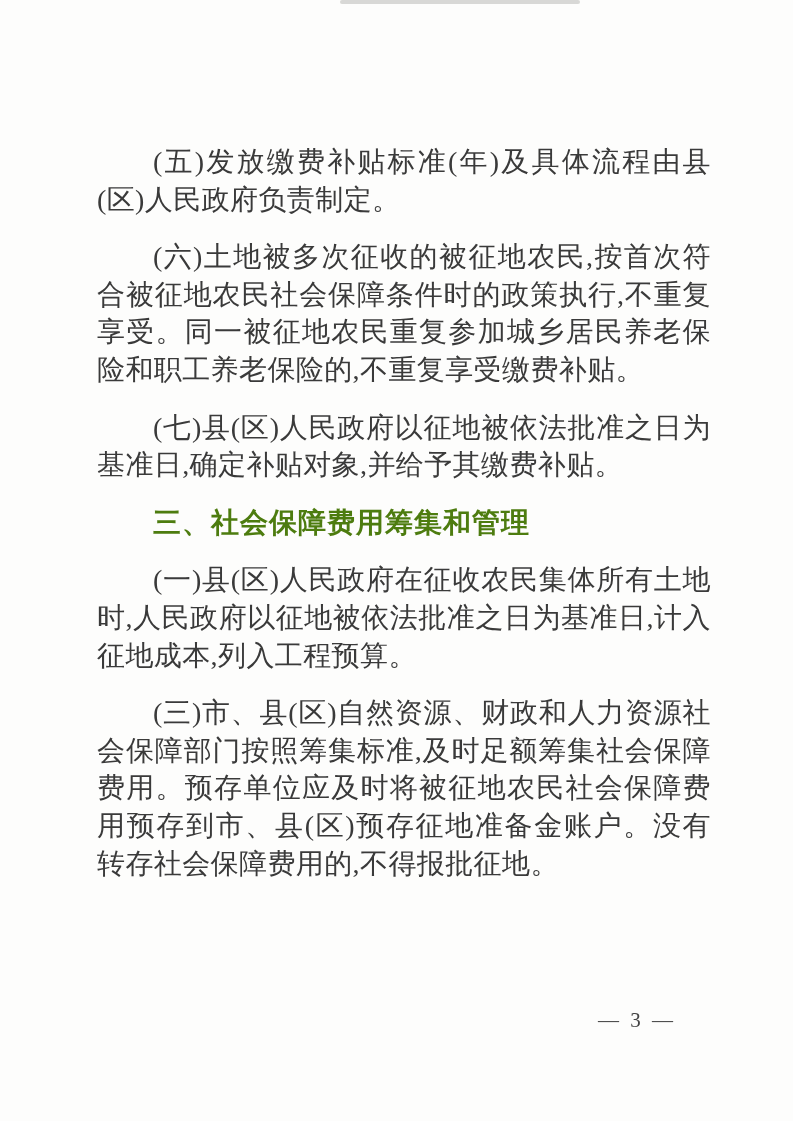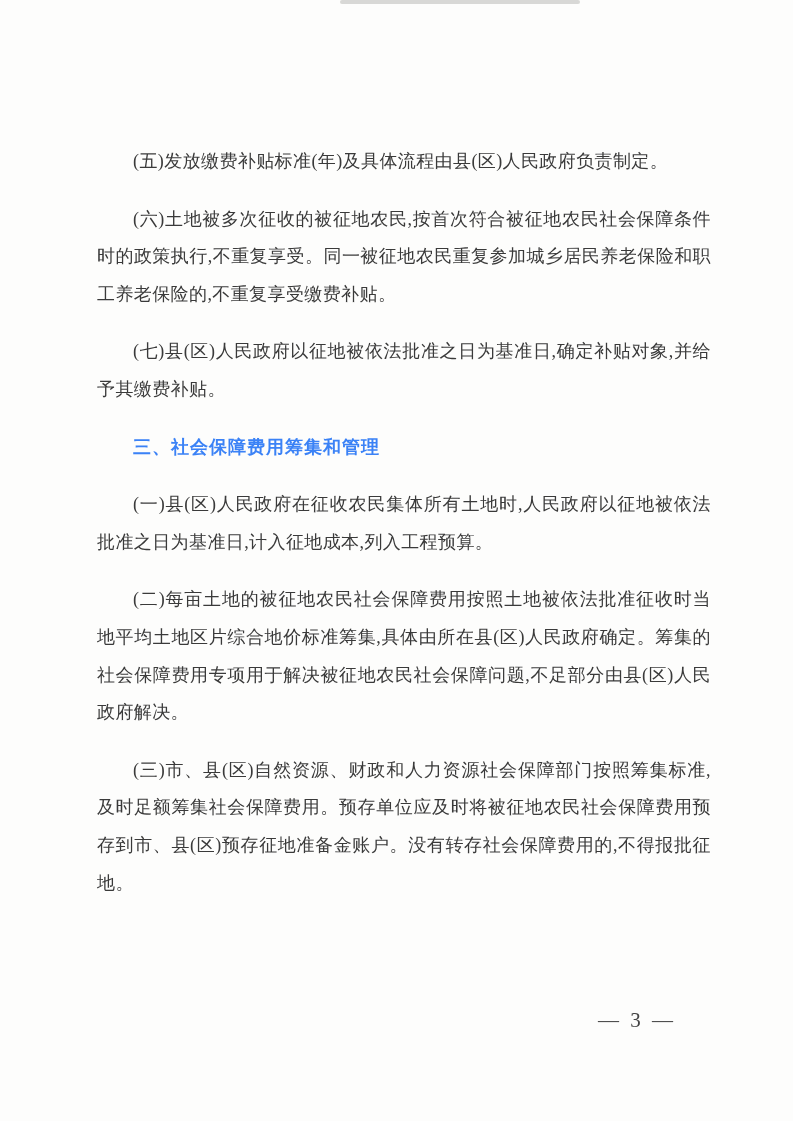--- a/index.html
+++ b/index.html
@@ -28,35 +28,35 @@
     border-radius: 2px;
   }
   .content {
     position: absolute;
     left: 97px;
     top: 143px;
     width: 614px;
   }
   .content p {
     margin: 0;
-    font-size: 18px;
+    font-size: 28px;
     line-height: 37.6px;
     text-align: justify;
     text-justify: inter-ideograph;
     text-indent: 2em;
     letter-spacing: 0.4px;
     word-break: break-all;
   }
   .content p + p {
     margin-top: 20px;
   }
   .content p.heading {
     font-family: "Liberation Sans", sans-serif;
     font-weight: bold;
-    color: #3b82f6;
+    color: #4d7c0f;
     letter-spacing: 1px;
   }
   .page-number {
     position: absolute;
     top: 1008px;
     left: 598px;
     font-size: 21px;
     letter-spacing: 3px;
     color: #454545;
     font-family: "Liberation Serif", serif;
@@ -67,17 +67,16 @@
 <body>
 
 <div class="page">
   <div class="scan-artifact"></div>
   <div class="content">
       <p class="body-para">(五)发放缴费补贴标准(年)及具体流程由县(区)人民政府负责制定。</p>
       <p class="body-para">(六)土地被多次征收的被征地农民,按首次符合被征地农民社会保障条件时的政策执行,不重复享受。同一被征地农民重复参加城乡居民养老保险和职工养老保险的,不重复享受缴费补贴。</p>
       <p class="body-para">(七)县(区)人民政府以征地被依法批准之日为基准日,确定补贴对象,并给予其缴费补贴。</p>
       <p class="heading">三、社会保障费用筹集和管理</p>
       <p class="body-para">(一)县(区)人民政府在征收农民集体所有土地时,人民政府以征地被依法批准之日为基准日,计入征地成本,列入工程预算。</p>
-      <p class="body-para">(二)每亩土地的被征地农民社会保障费用按照土地被依法批准征收时当地平均土地区片综合地价标准筹集,具体由所在县(区)人民政府确定。筹集的社会保障费用专项用于解决被征地农民社会保障问题,不足部分由县(区)人民政府解决。</p>
       <p class="body-para">(三)市、县(区)自然资源、财政和人力资源社会保障部门按照筹集标准,及时足额筹集社会保障费用。预存单位应及时将被征地农民社会保障费用预存到市、县(区)预存征地准备金账户。没有转存社会保障费用的,不得报批征地。</p>
     </div>
   <div class="page-number">— 3 —</div>
 </div>
 
 </body></html>

